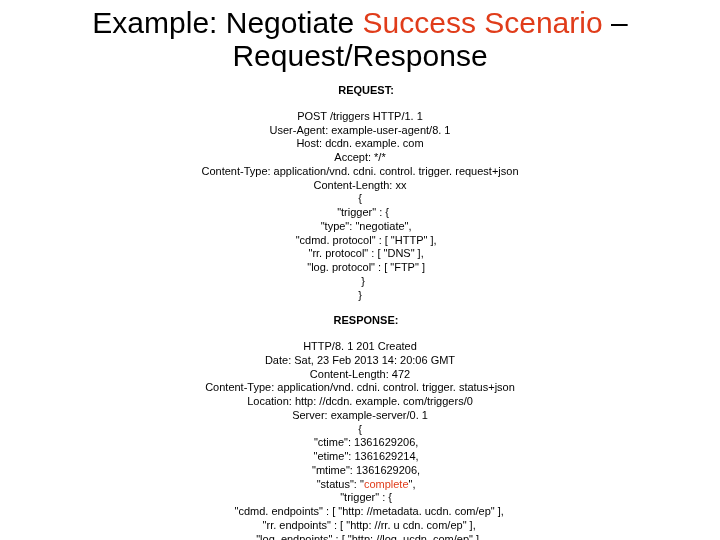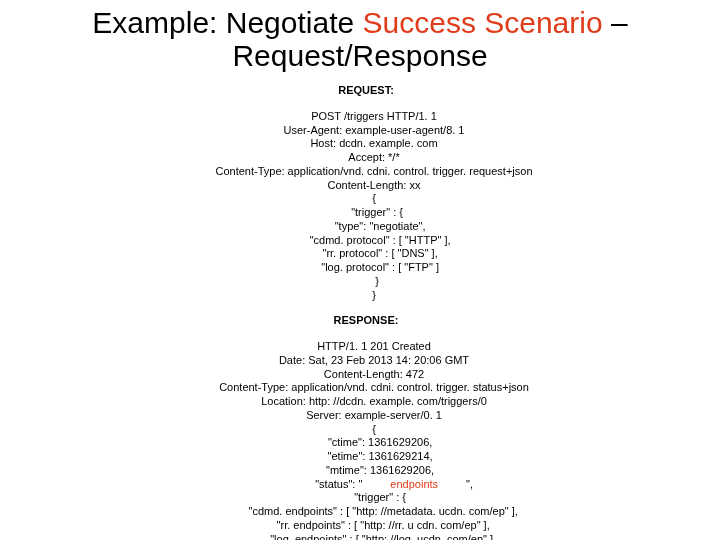--- a/index.html
+++ b/index.html
@@ -34,21 +34,21 @@
     line-height: 1.25;
   }
   .indent {
     padding-left: 36px;
   }
   .body {
     font-size: 11px;
     line-height: 1.25;
     color: #000;
   }
-  .body span { white-space: pre; margin-left: 28px; }
+  .body span { white-space: pre; }
   .accent-inline {
     color: #e03c1a;
   }
   .block { margin: 0; padding: 0; }
   .line { display: block; }
 </style>
 </head>
 <body>
 
 <div class="slide">
@@ -74,31 +74,31 @@
         <span class="line">    "cdmd. protocol" : [ "HTTP" ],</span>
         <span class="line">    "rr. protocol" : [ "DNS" ],</span>
         <span class="line">    "log. protocol" : [ "FTP" ]</span>
         <span class="line">  }</span>
         <span class="line">}</span>
       </div>
 
     <div class="section-label" style="padding-left:12px">RESPONSE:</div>
 
     <div class="block indent" id="response-lines">
-        <span class="line">HTTP/1. 1 201 Created</span>
+        <span class="line">HTTP/8. 1 201 Created</span>
         <span class="line">Date: Sat, 23 Feb 2013 14: 20:06 GMT</span>
         <span class="line">Content-Length: 472</span>
         <span class="line">Content-Type: application/vnd. cdni. control. trigger. status+json</span>
         <span class="line">Location: http: //dcdn. example. com/triggers/0</span>
         <span class="line">Server: example-server/0. 1</span>
         <span class="line">{</span>
         <span class="line">    "ctime": 1361629206,</span>
         <span class="line">    "etime": 1361629214,</span>
         <span class="line">    "mtime": 1361629206,</span>
-        <span class="line"><span>    "status": "</span><span class="accent-inline">endpoints</span><span>",</span></span>
+        <span class="line"><span>    "status": "</span><span class="accent-inline">complete</span><span>",</span></span>
         <span class="line">    "trigger" : {</span>
         <span class="line">      "cdmd. endpoints" : [ "http: //metadata. ucdn. com/ep" ],</span>
         <span class="line">      "rr. endpoints" : [ "http: //rr. u cdn. com/ep" ],</span>
         <span class="line">      "log. endpoints" : [ "http: //log. ucdn. com/ep" ],</span>
         <span class="line">      "type": "negotiate"</span>
         <span class="line">    }</span>
         <span class="line">}</span>
       </div>
 
   </div>

